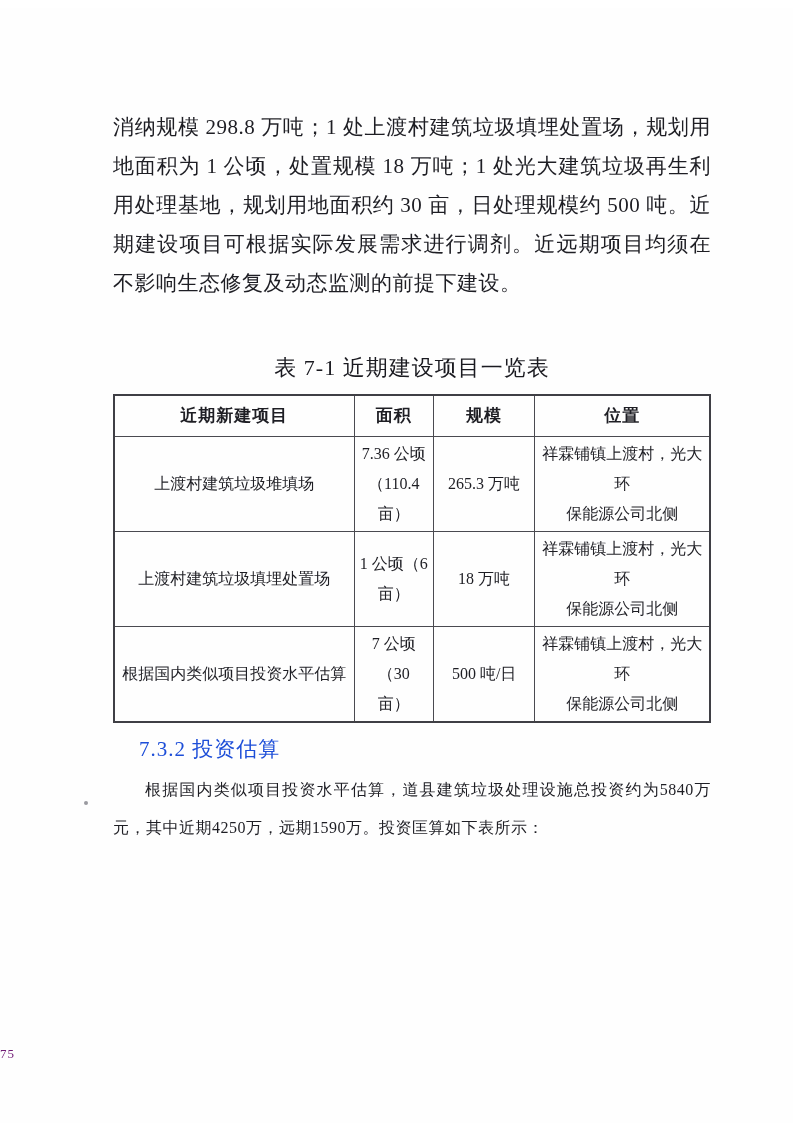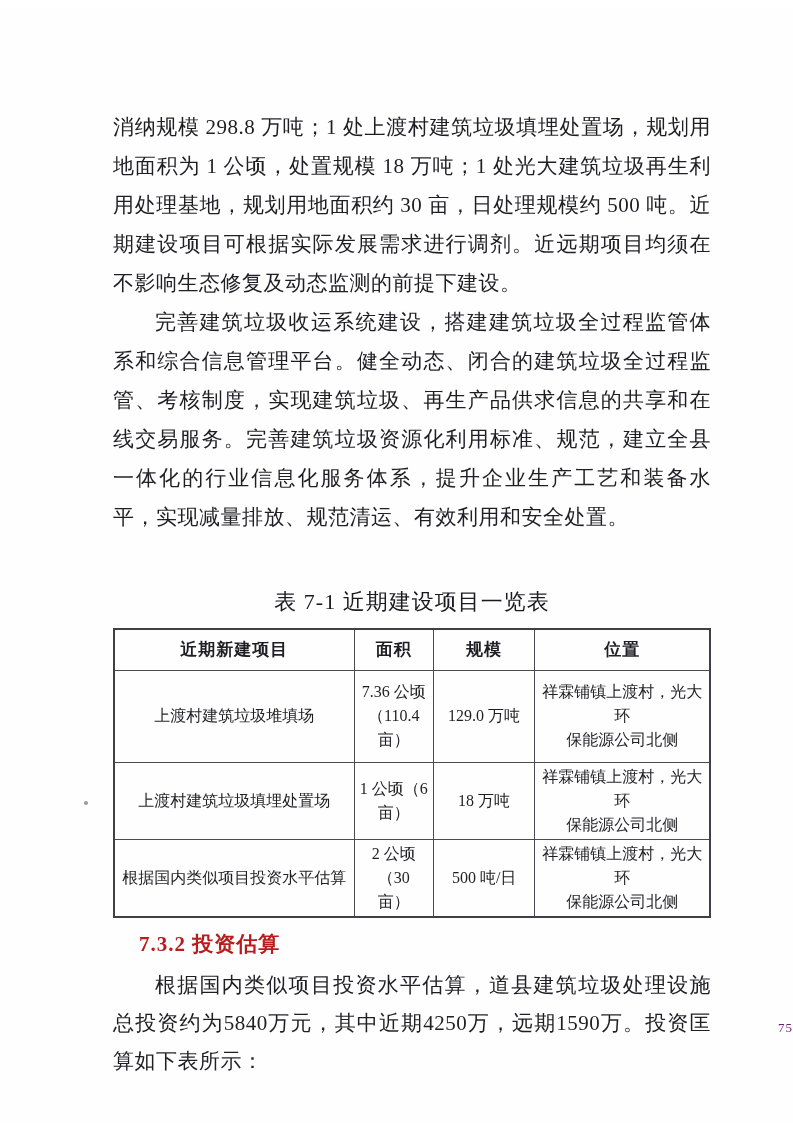--- a/index.html
+++ b/index.html
@@ -53,48 +53,48 @@
   }
   table.build-table th {
     font-size: 17px;
     font-weight: bold;
     height: 41px;
     letter-spacing: 1px;
     text-align: center;
   }
   table.build-table td {
     font-size: 16px;
-    line-height: 24px;
+    line-height: 30px;
     white-space: pre-line;
   }
   tr.row-1 td { height: 92px; }
   tr.row-2 td, tr.row-3 td { height: 62px; }
   .section-heading {
     margin-top: 12px;
     padding-left: 26px;
     font-size: 21px;
-    font-weight: bold;
-    color: #b91c1c;
+    font-weight: normal;
+    color: #1d4ed8;
     line-height: 28px;
     letter-spacing: 1px;
   }
   .section-para {
     margin-top: 8px;
-    font-size: 21px;
+    font-size: 16px;
     line-height: 38px;
     text-align: justify;
     text-indent: 2em;
     letter-spacing: 0.5px;
   }
   .page-number {
     position: absolute;
-    top: 1012px;
+    top: 1038px;
     left: 0;
     width: 100%;
-    text-align: right;
+    text-align: left;
     font-size: 13px;
     color: #701a75;
     letter-spacing: 1px;
   }
   .speck {
     position: absolute;
     left: 84px;
     top: 793px;
     width: 4px;
     height: 4px;
@@ -103,21 +103,20 @@
   }
 </style>
 </head>
 <body>
 
 <div class="page">
   <div class="content">
 
     <p class="body-text first-para">消纳规模 298.8 万吨；1 处上渡村建筑垃圾填埋处置场，规划用地面积为 1 公顷，处置规模 18 万吨；1 处光大建筑垃圾再生利用处理基地，规划用地面积约 30 亩，日处理规模约 500 吨。近期建设项目可根据实际发展需求进行调剂。近远期项目均须在不影响生态修复及动态监测的前提下建设。</p>
 
-    <p class="body-text indent">完善建筑垃圾收运系统建设，搭建建筑垃圾全过程监管体系和综合信息管理平台。健全动态、闭合的建筑垃圾全过程监管、考核制度，实现建筑垃圾、再生产品供求信息的共享和在线交易服务。完善建筑垃圾资源化利用标准、规范，建立全县一体化的行业信息化服务体系，提升企业生产工艺和装备水平，实现减量排放、规范清运、有效利用和安全处置。</p>
 
     <div class="table-title">表 7-1 近期建设项目一览表</div>
 
     <table class="build-table">
       <colgroup>
         <col style="width:40.3%">
         <col style="width:13.3%">
         <col style="width:17%">
         <col style="width:29.4%">
       </colgroup>
@@ -128,35 +127,35 @@
           <th>规模</th>
           <th>位置</th>
         </tr>
       </thead>
       <tbody>
         <tr class="row-1">
           <td>上渡村建筑垃圾堆填场</td>
           <td>7.36 公顷
 （110.4
 亩）</td>
-          <td>129.0 万吨</td>
+          <td>265.3 万吨</td>
           <td>祥霖铺镇上渡村，光大环
 保能源公司北侧</td>
         </tr>
         <tr class="row-2">
           <td>上渡村建筑垃圾填埋处置场</td>
           <td>1 公顷（6
 亩）</td>
           <td>18 万吨</td>
           <td>祥霖铺镇上渡村，光大环
 保能源公司北侧</td>
         </tr>
         <tr class="row-3">
           <td>根据国内类似项目投资水平估算</td>
-          <td>2 公顷（30
+          <td>7 公顷（30
 亩）</td>
           <td>500 吨/日</td>
           <td>祥霖铺镇上渡村，光大环
 保能源公司北侧</td>
         </tr>
       </tbody>
     </table>
 
     <div class="section-heading">7.3.2 投资估算</div>
 

